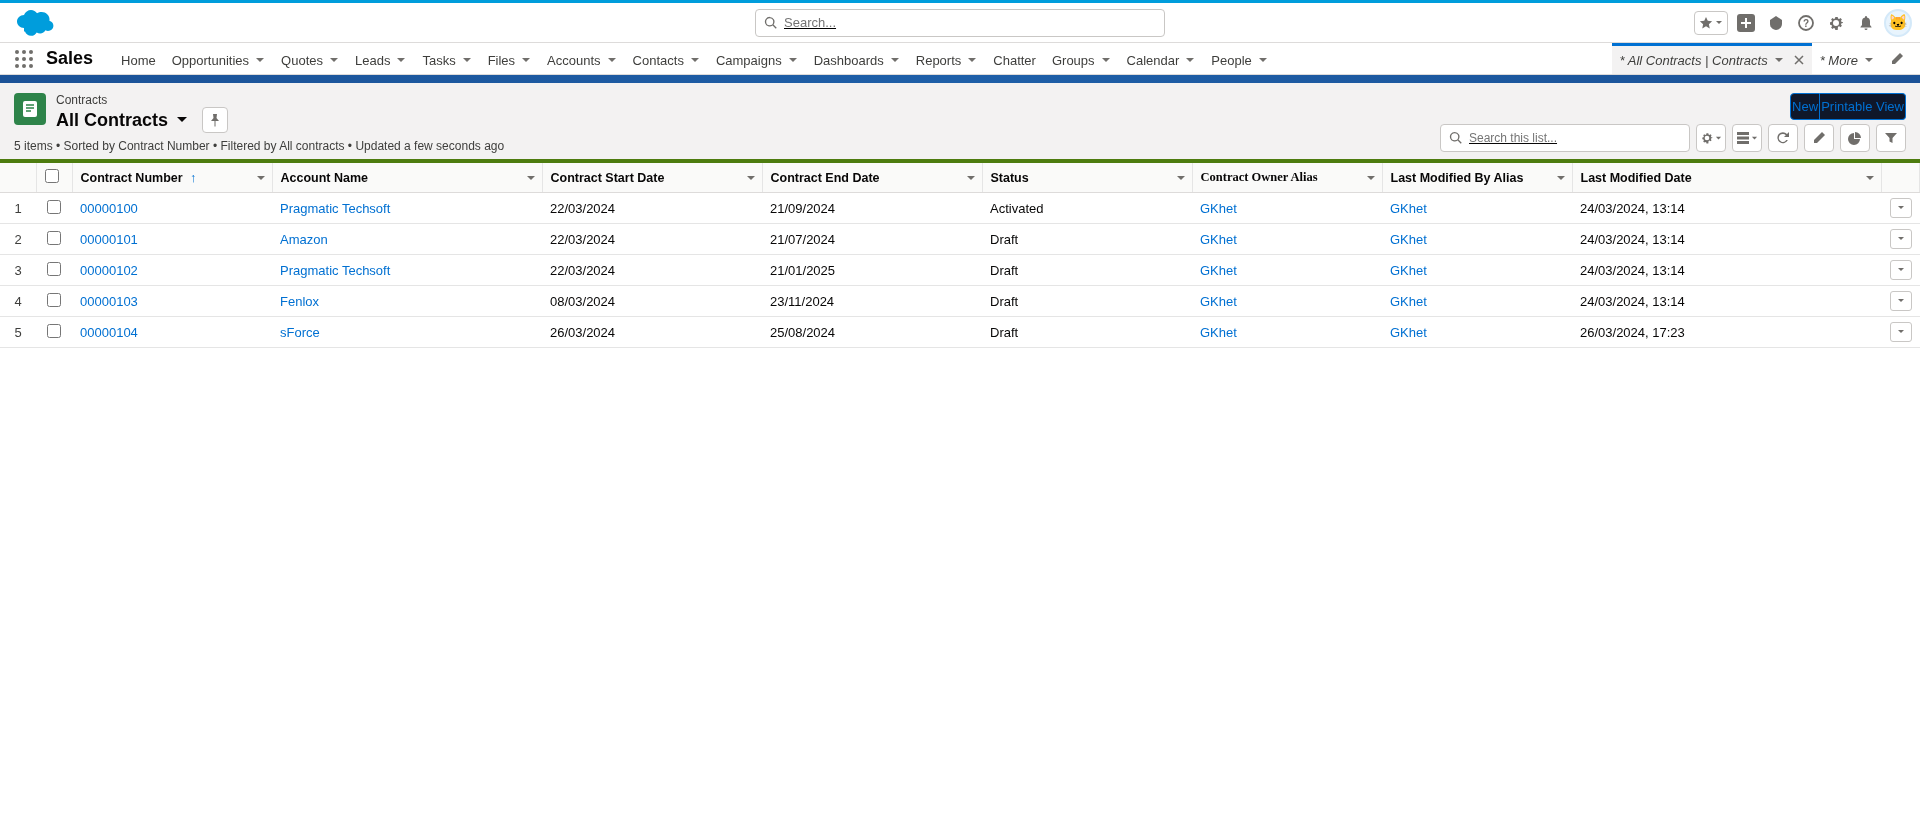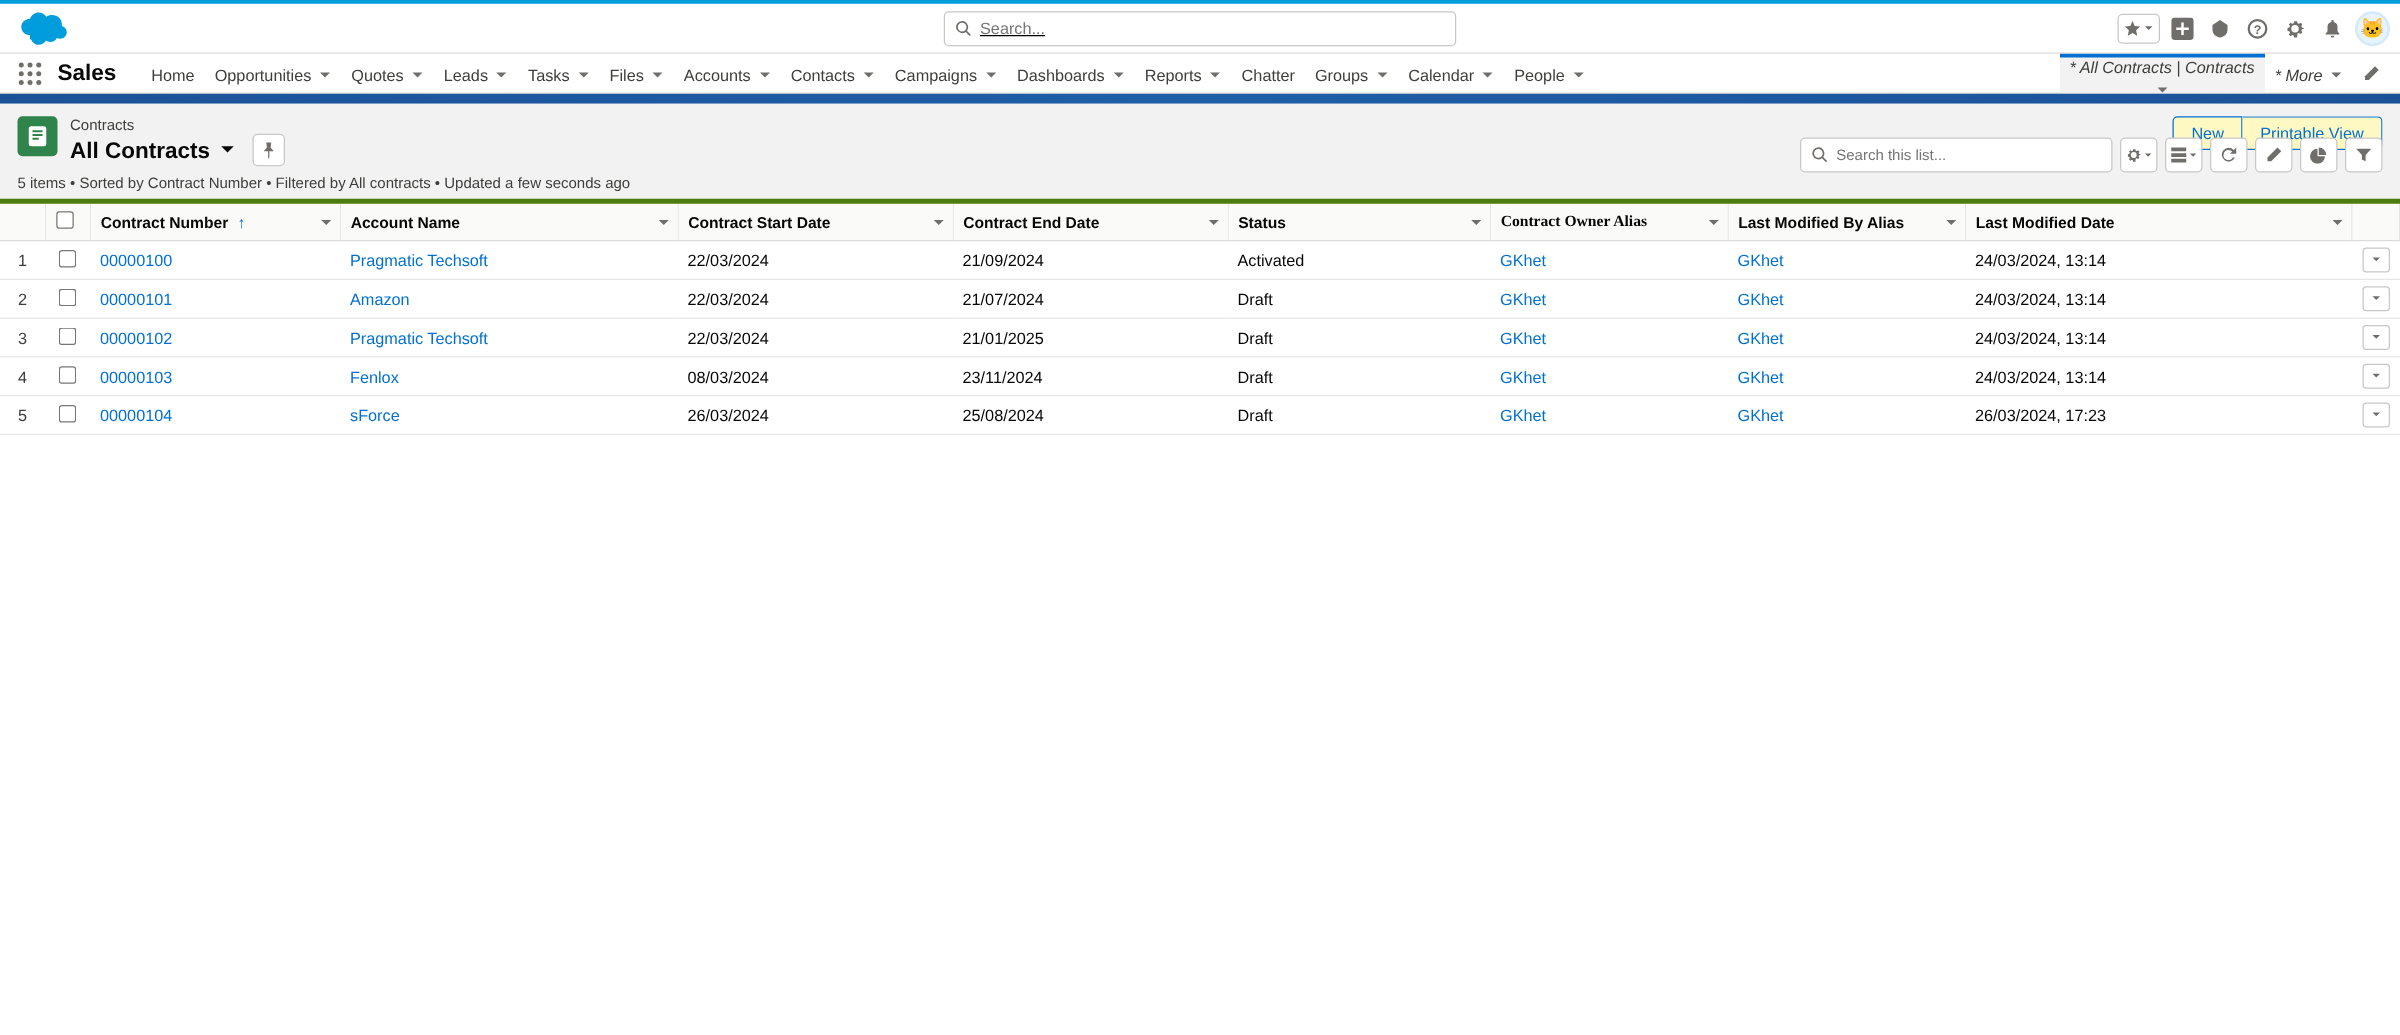--- a/index.html
+++ b/index.html
@@ -19,41 +19,41 @@
 .hicon { width: 24px; height: 24px; display: flex; align-items: center; justify-content: center; color: #706e6b; cursor: pointer; }
 .fav-btn { display: flex; align-items: center; border: 1px solid #c9c7c5; border-radius: 4px; height: 24px; padding: 0 4px; gap: 2px; cursor: pointer; }
 .avatar { width: 28px; height: 28px; border-radius: 50%; background: #e8f4fd; display: flex; align-items: center; justify-content: center; font-size: 16px; border: 2px solid #d4e9f9; }
 
 
 .nav-bar { height: 32px; display: flex; align-items: center; border-bottom: 1px solid #dddbda; padding: 0 8px; }
 .app-launcher { width: 24px; height: 24px; margin: 0 10px 0 4px; cursor: pointer; display: flex; align-items: center; justify-content: center; }
 .app-name { font-size: 18px; font-weight: 700; margin-right: 20px; }
 .nav-items { display: flex; align-items: stretch; height: 100%; flex: 1; }
 .nav-item { display: flex; align-items: center; padding: 0 8px; cursor: pointer; gap: 6px; color: #3e3e3c; font-size: 13px; height: 100%; border-top: 3px solid transparent; }
-.nav-item.active { border-top-color: #0070d2; background: #f3f2f2; font-style: italic; flex-direction: column; }
+.nav-item.active { border-top-color: #0070d2; background: #f3f2f2; font-style: italic; }
 .nav-item .chev { color: #706e6b; }
 .nav-close { margin-left: 4px; color: #706e6b; cursor: pointer; }
 .edit-nav { margin-left: auto; color: #706e6b; cursor: pointer; padding: 0 8px; }
 
 
 .blue-strip { height: 8px; background: linear-gradient(90deg, #1b5297, #1e5fa8, #1b5297); }
 
 
 .page-header { background: #f3f2f2; padding: 10px 14px 6px; border-bottom: 4px solid #4d7c0f; position: relative; }
 .ph-top { display: flex; align-items: flex-start; }
 .obj-icon { width: 32px; height: 32px; border-radius: 4px; background: #2e844a; display: flex; align-items: center; justify-content: center; margin-right: 10px; }
 .obj-label { font-size: 12px; color: #3e3e3c; }
 .view-title { font-size: 18px; font-weight: 700; display: flex; align-items: center; gap: 8px; }
 .pin-btn { width: 26px; height: 26px; border: 1px solid #c9c7c5; border-radius: 4px; background: #fff; display: flex; align-items: center; justify-content: center; margin-left: 6px; cursor: pointer; }
 .ph-actions { margin-left: auto; display: flex; align-items: center; gap: 0; }
-.btn { border: 1px solid #0070d2; background: #fef9c3; color: #0070d2; padding: 5px 14px; font-size: 13px; cursor: pointer; text-align: center; }
+.btn { border: 1px solid #0070d2; background: #0f172a; color: #0070d2; padding: 5px 1px; font-size: 13px; cursor: pointer; text-align: center; }
 .btn:first-child { border-radius: 4px 0 0 4px; }
 .btn:last-child { border-radius: 0 4px 4px 0; border-left: none; }
 .ph-meta { font-size: 12px; color: #3e3e3c; margin-top: 6px; }
-.ph-controls { position: absolute; right: 14px; bottom: 21px; display: flex; gap: 6px; align-items: center; }
+.ph-controls { position: absolute; right: 14px; bottom: 7px; display: flex; gap: 6px; align-items: center; text-decoration: underline; }
 .list-search { display: flex; align-items: center; border: 1px solid #c9c7c5; border-radius: 4px; height: 28px; width: 250px; padding: 0 8px; background: #fff; }
 .list-search input { border: none; outline: none; flex: 1; font-size: 12px; margin-left: 6px; }
 .ctrl-btn { width: 30px; height: 28px; border: 1px solid #c9c7c5; border-radius: 4px; background: #fff; display: flex; align-items: center; justify-content: center; cursor: pointer; color: #706e6b; gap: 1px; }
 
 
 .data-table { width: 100%; border-collapse: collapse; }
 .data-table thead th { background: #fafaf9; border-bottom: 1px solid #dddbda; border-right: 1px solid #e5e5e5; text-align: left; font-weight: 700; font-size: 12.5px; padding: 6px 8px; position: relative; }
 .data-table tbody td { border-bottom: 1px solid #e5e5e5; padding: 5px 8px; font-size: 13px; }
 .row-num { width: 36px; text-align: center; color: #3e3e3c; font-size: 12px; }
 .cb-col { width: 36px; text-align: center; }

